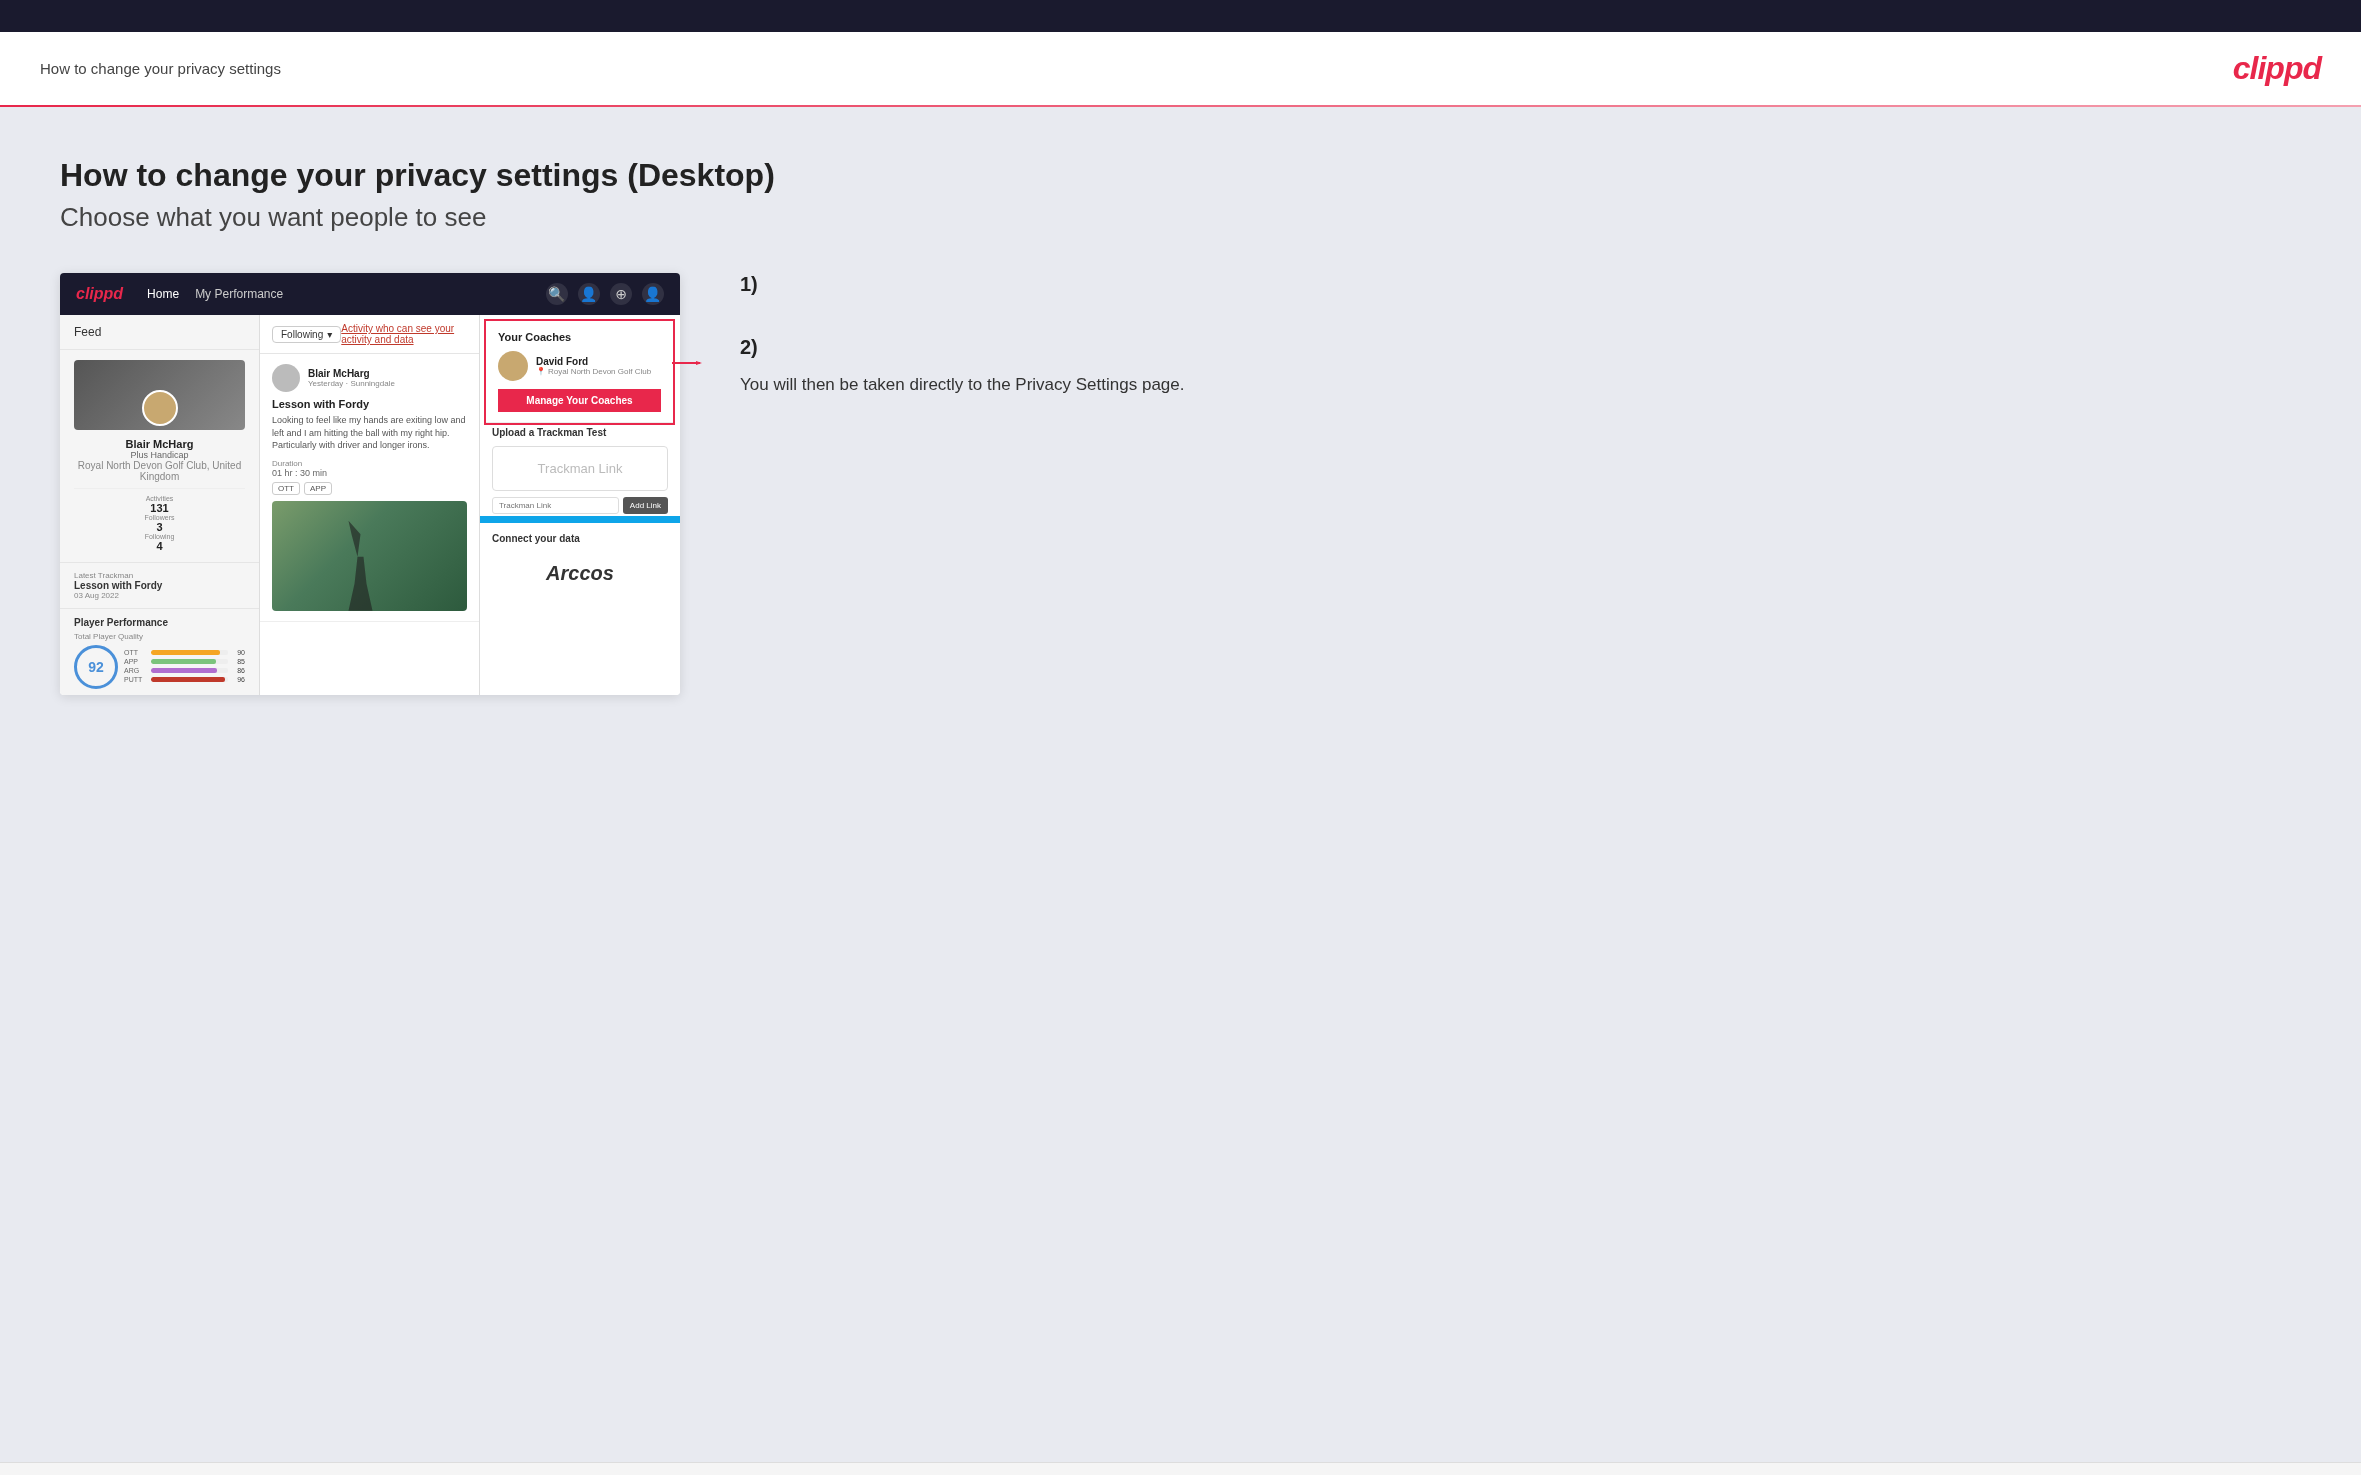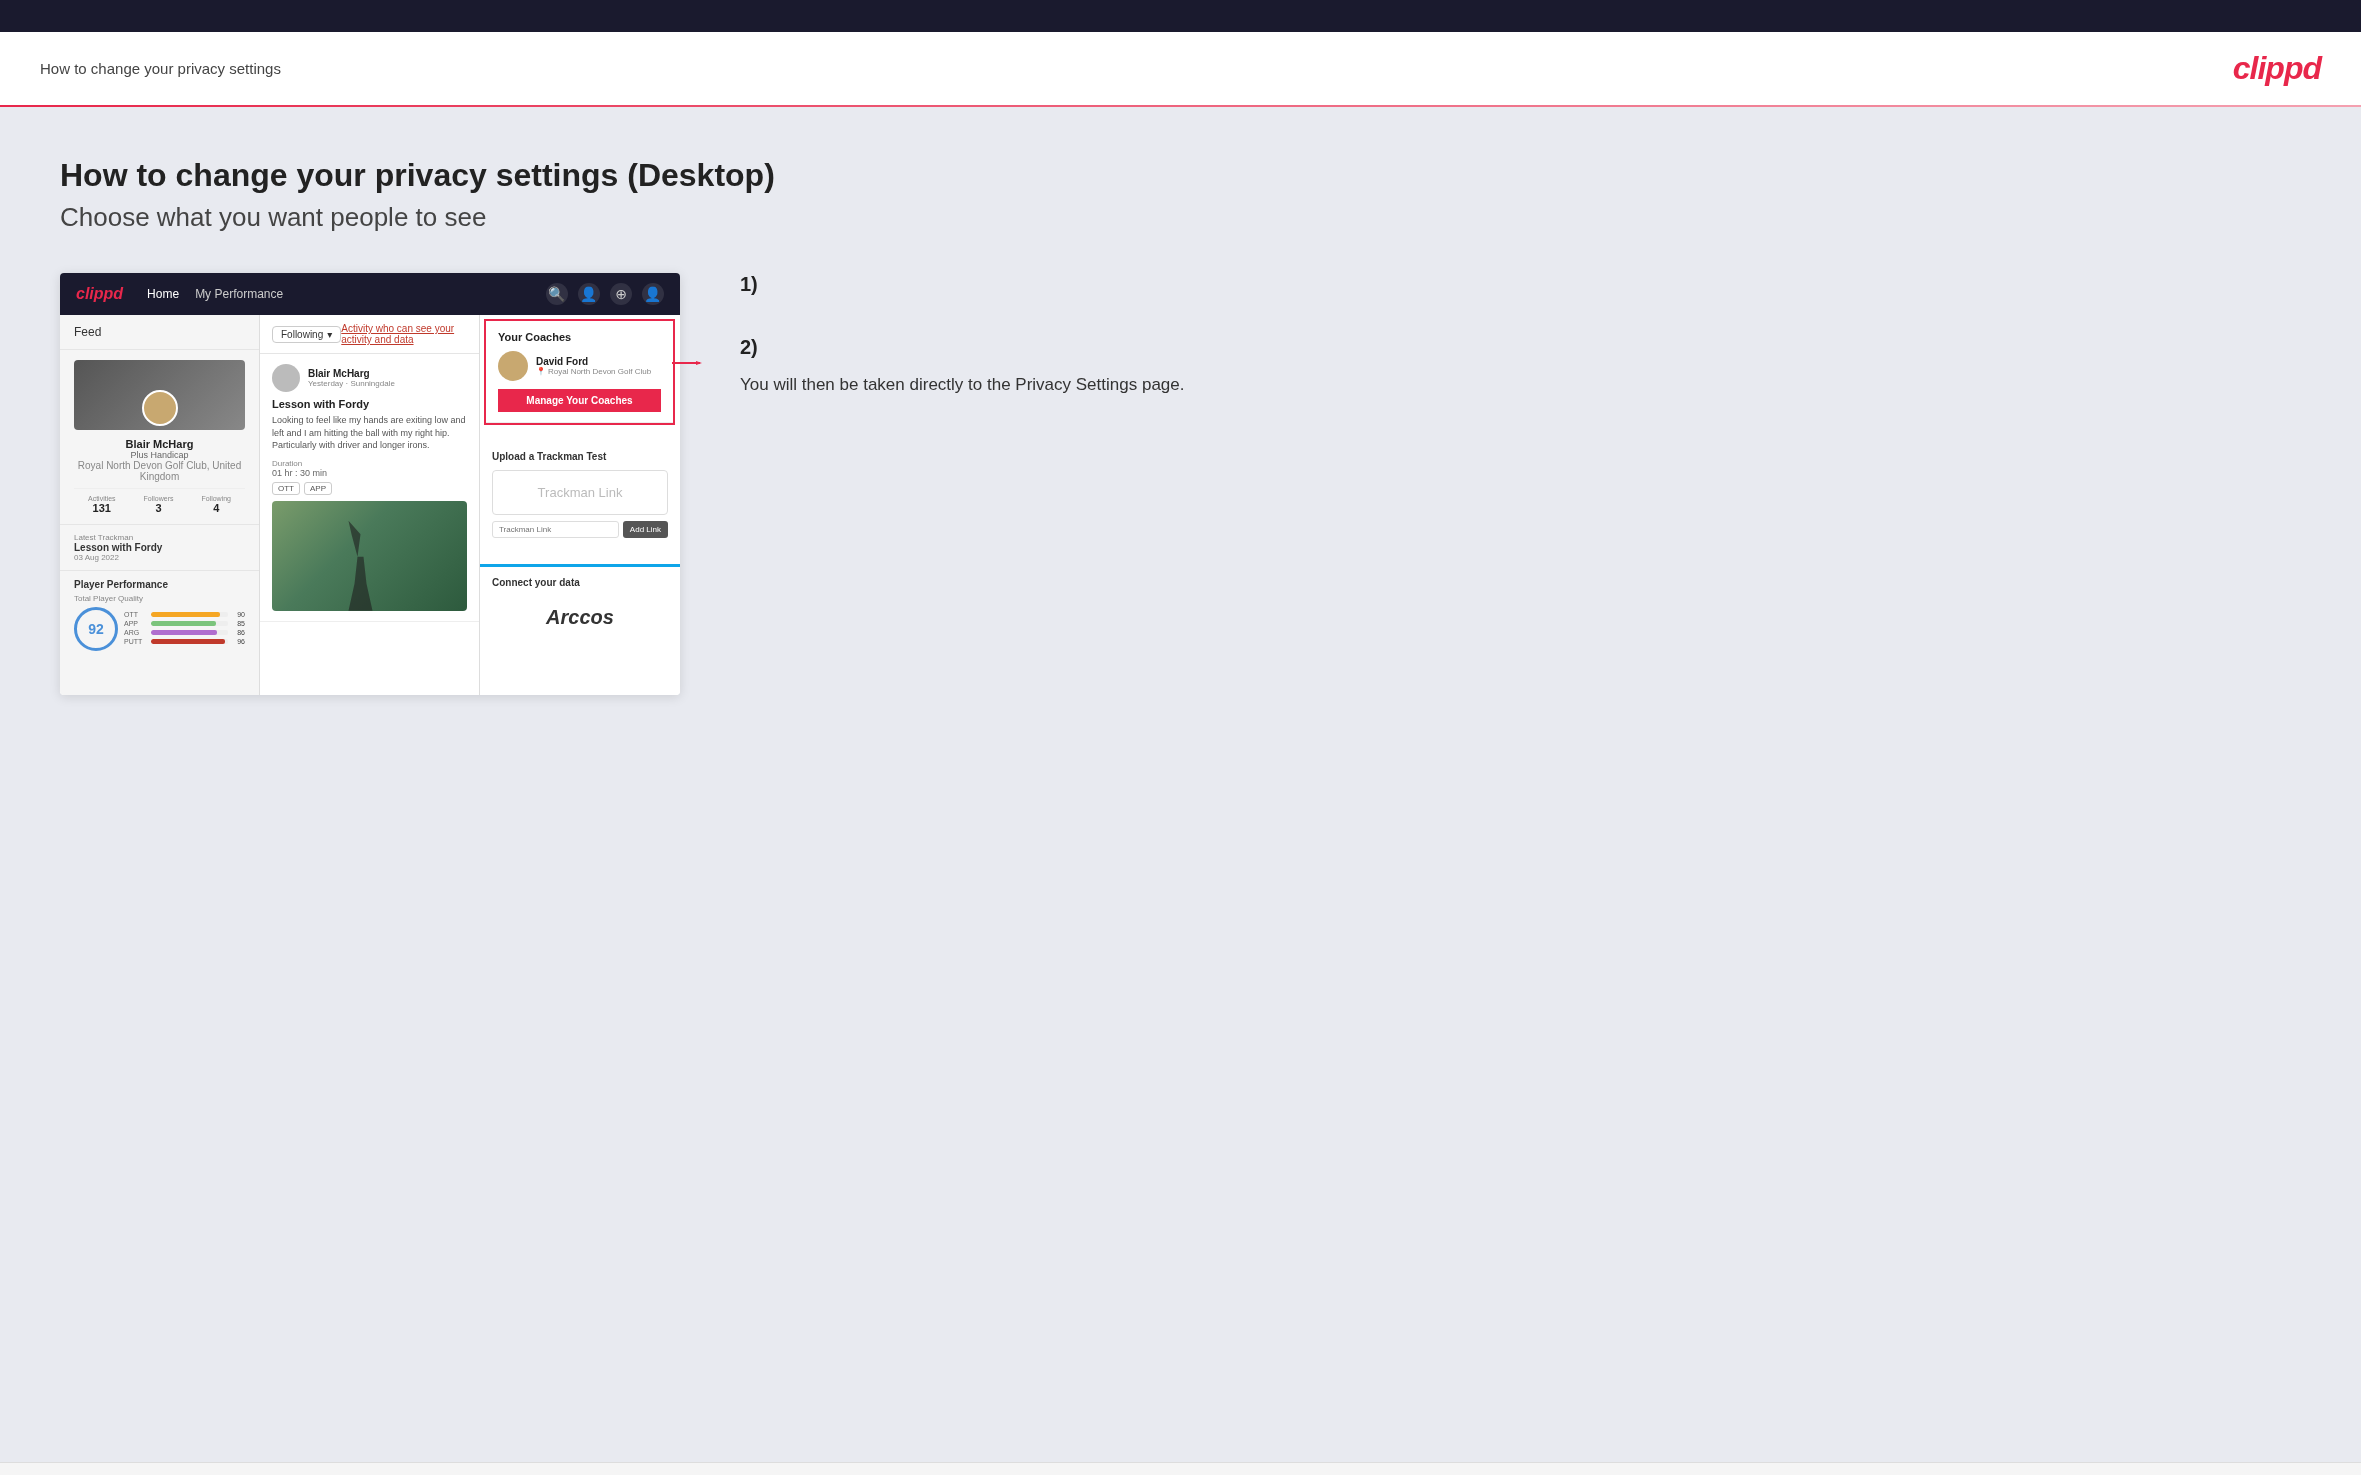--- a/index.html
+++ b/index.html
@@ -173,20 +173,21 @@
       font-size: 10px;
       color: #888;
       text-align: center;
       margin-bottom: 6px;
     }
     .profile-stats {
       display: flex;
       justify-content: space-around;
       border-top: 1px solid #eee;
       padding-top: 6px;
+      flex-direction: column;
     }
     .stat-item {
       text-align: center;
     }
     .stat-label {
       font-size: 7px;
       color: #888;
     }
     .stat-value {
       font-size: 11px;
@@ -430,22 +431,22 @@
       border: none;
       border-radius: 0;
       padding: 6px 10px;
       font-size: 10px;
       font-weight: bold;
       cursor: pointer;
       text-align: center;
     }
 
     .trackman-section {
-      padding: 26px 12px;
-      border-bottom: 3px solid #0ea5e9;
+      padding: 2px 12px;
+      border-bottom: 7px solid #0ea5e9;
     }
     .section-title {
       font-size: 10px;
       font-weight: bold;
       color: #333;
       margin-bottom: 8px;
     }
     .trackman-placeholder {
       width: 100%;
       height: 45px;

